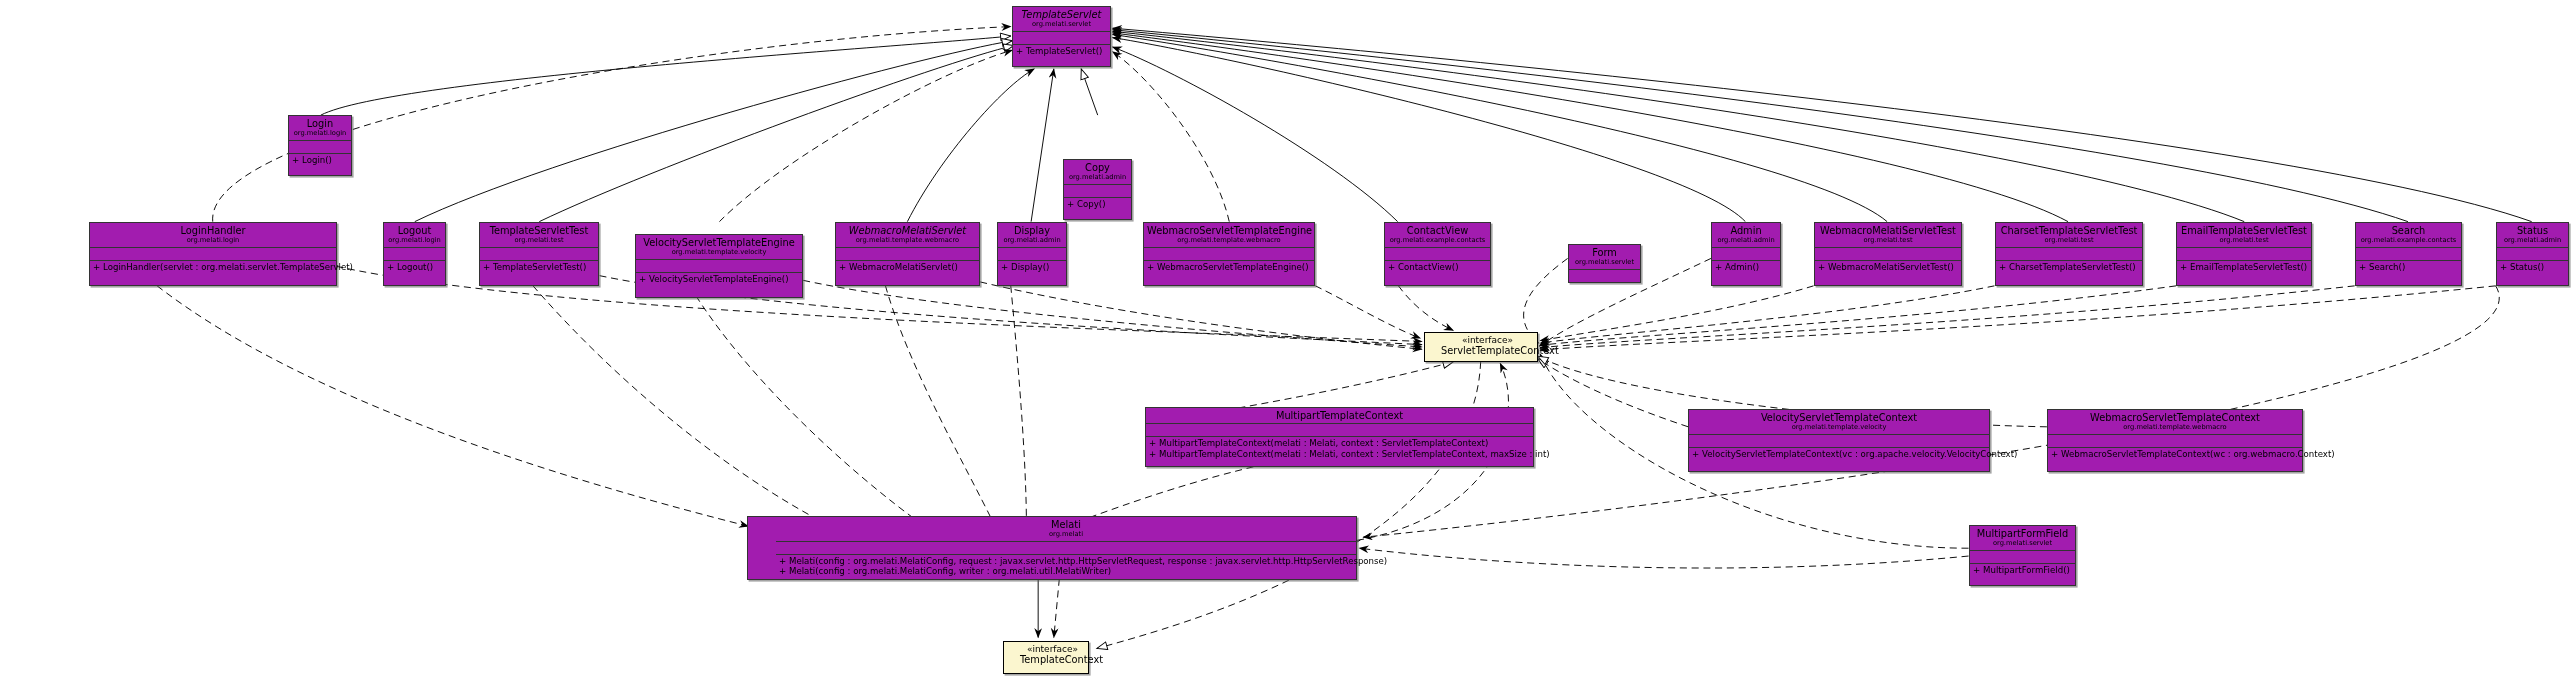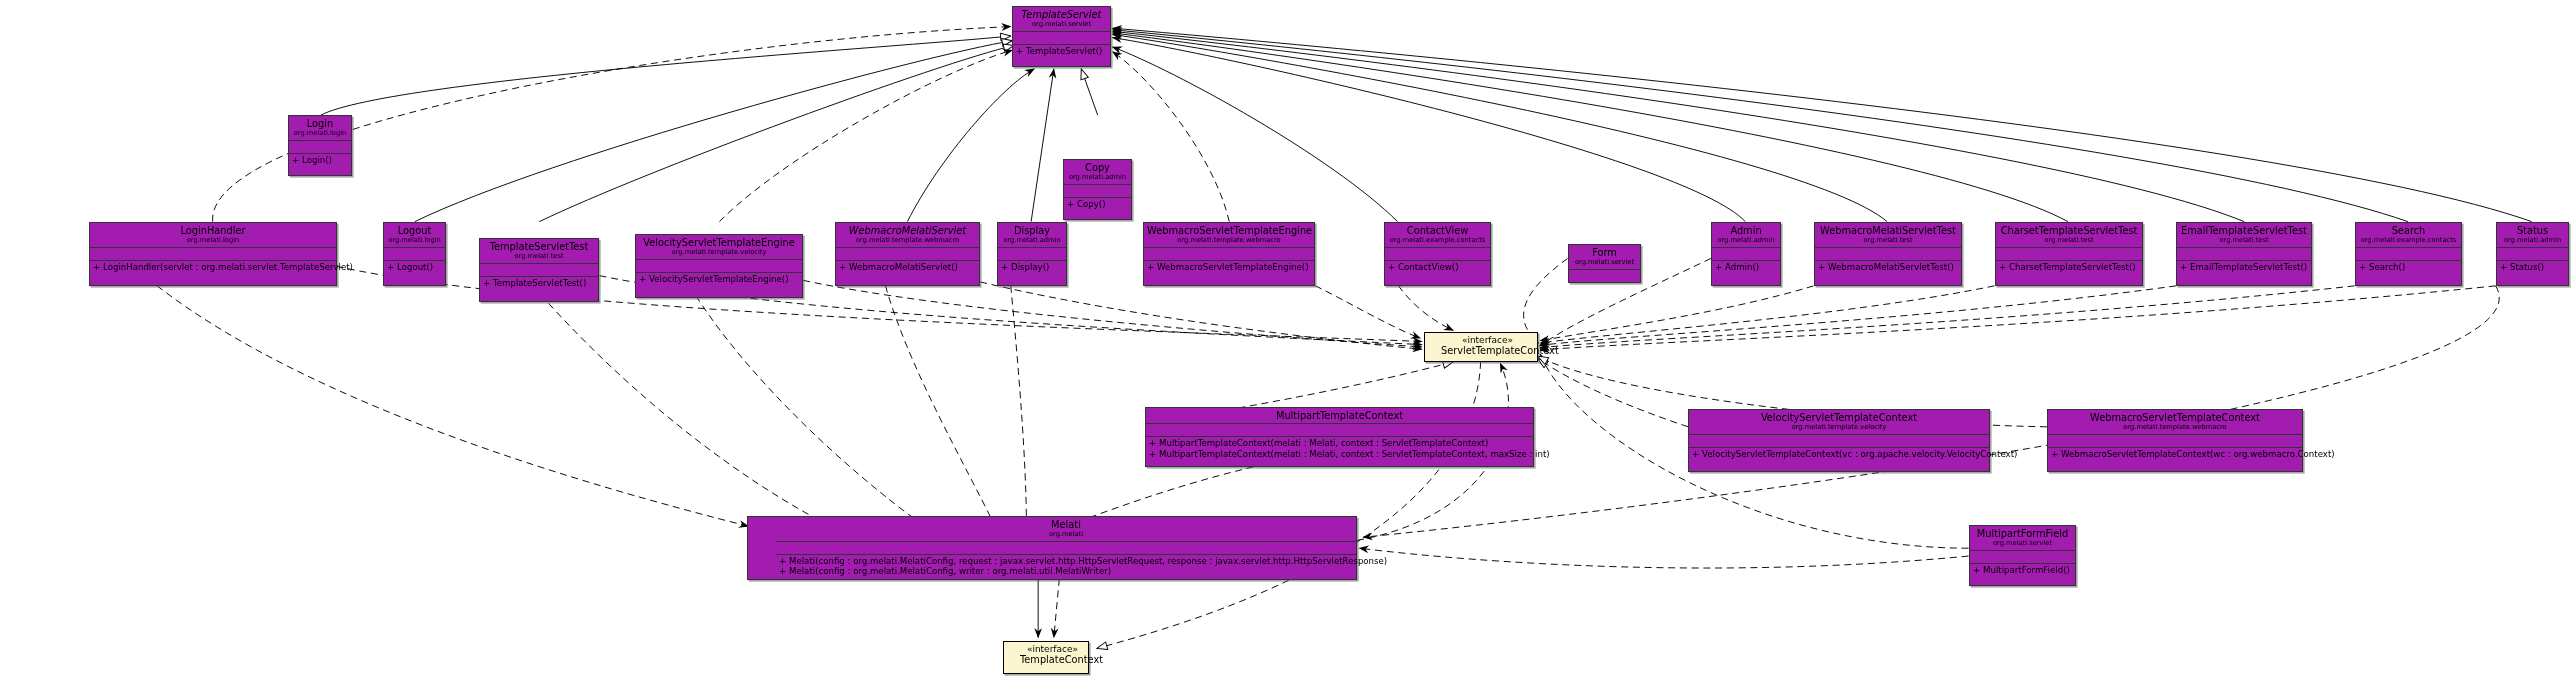--- a/index.html
+++ b/index.html
@@ -198,21 +198,21 @@
       <div class="uml" style="left: 383px; top: 222px; width: 63px; min-height: 64px;">
         <div class="hdr">
           <span class="cname">Logout</span>
           <span class="pkg">org.melati.login</span>
         </div>
         <div class="attrs"></div>
         <div class="ops">
           <div class="op">+ Logout()</div>
         </div>
       </div>
-      <div class="uml" style="left: 479px; top: 238px; width: 120px; min-height: 64px;">
+      <div class="uml" style="left: 479px; top: 222px; width: 120px; min-height: 64px;">
         <div class="hdr">
           <span class="cname">TemplateServletTest</span>
           <span class="pkg">org.melati.test</span>
         </div>
         <div class="attrs"></div>
         <div class="ops">
           <div class="op">+ TemplateServletTest()</div>
         </div>
       </div>
       <div class="uml" style="left: 635px; top: 222px; width: 168px; min-height: 64px; margin-top: 12px;">

